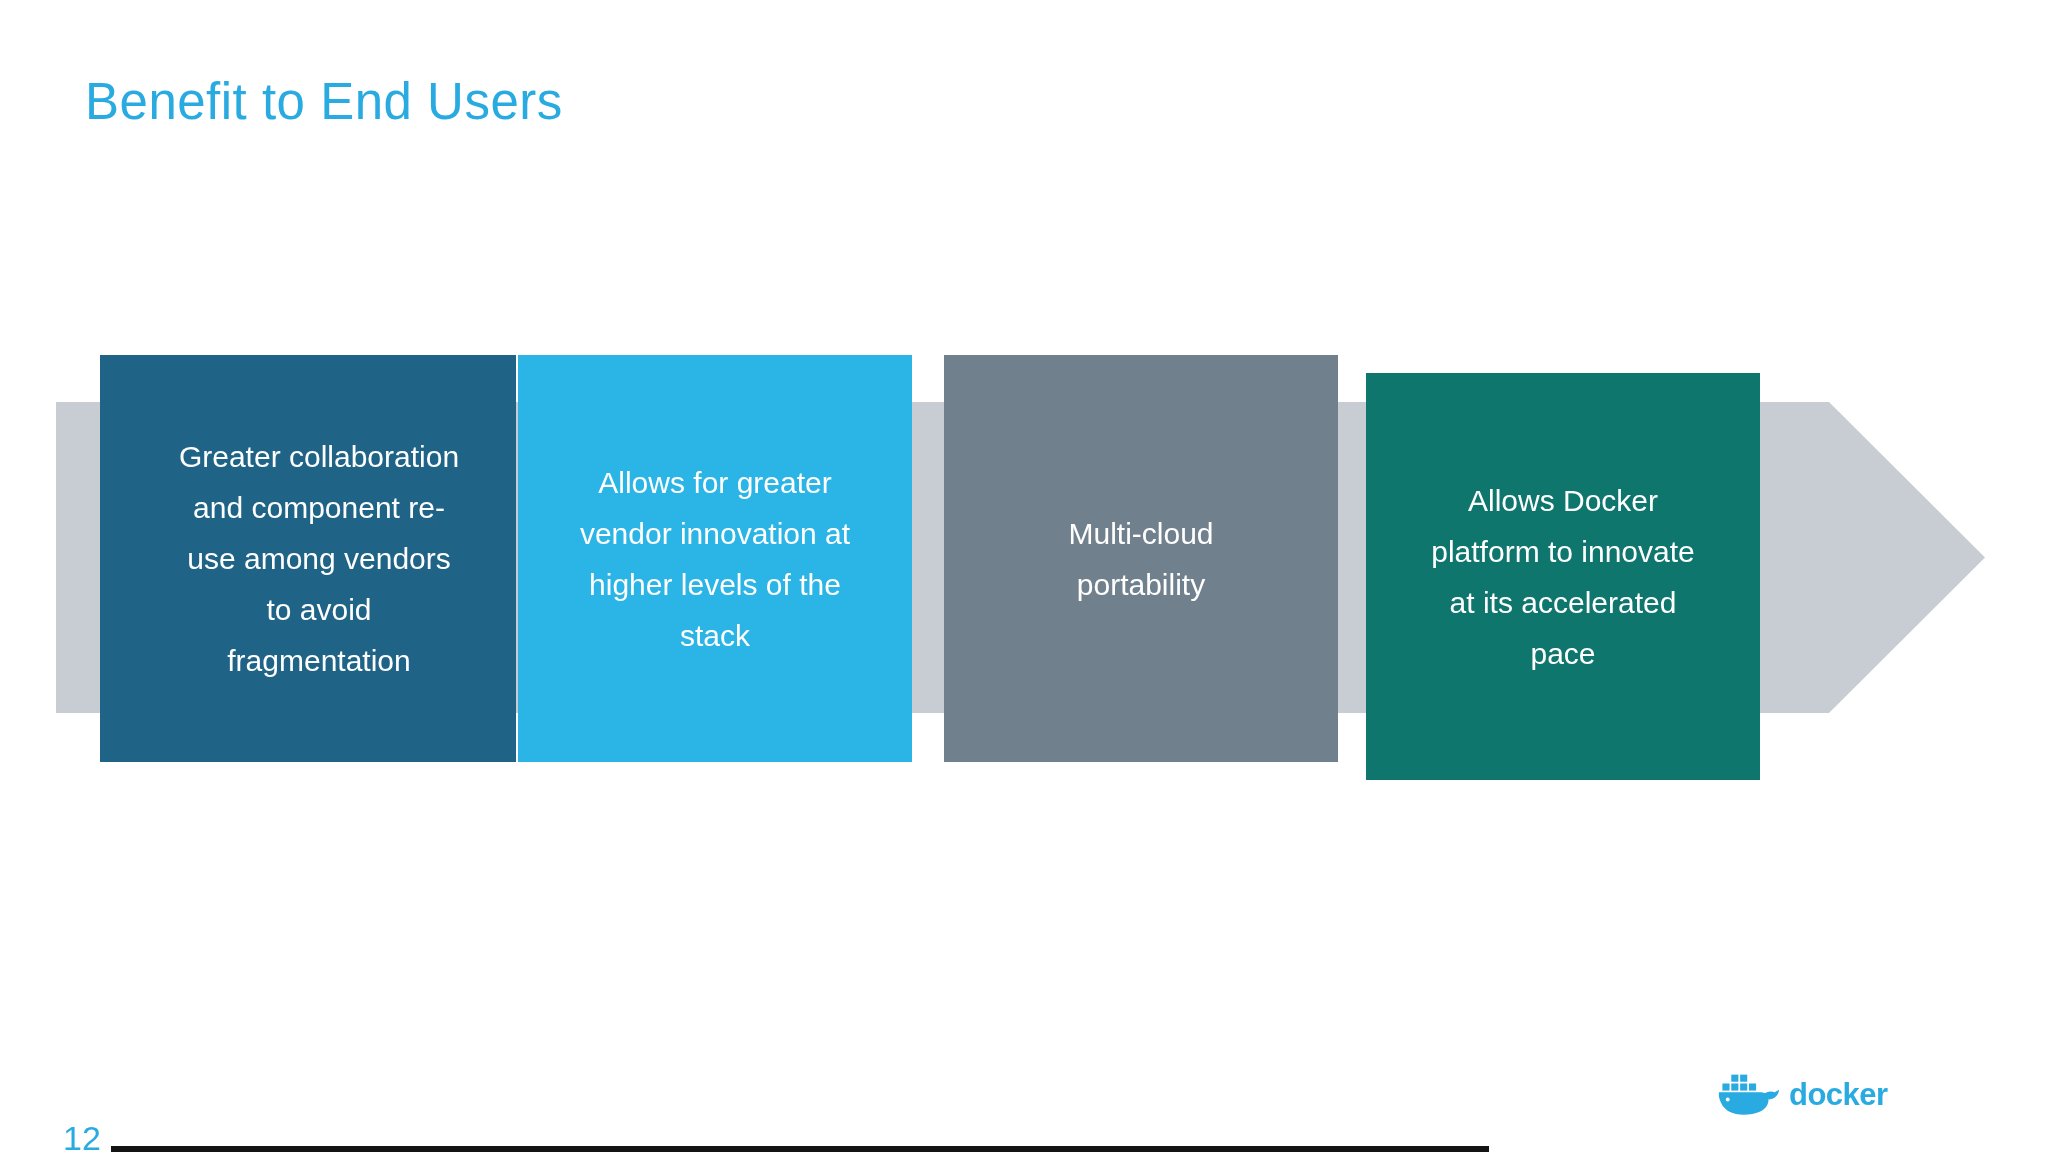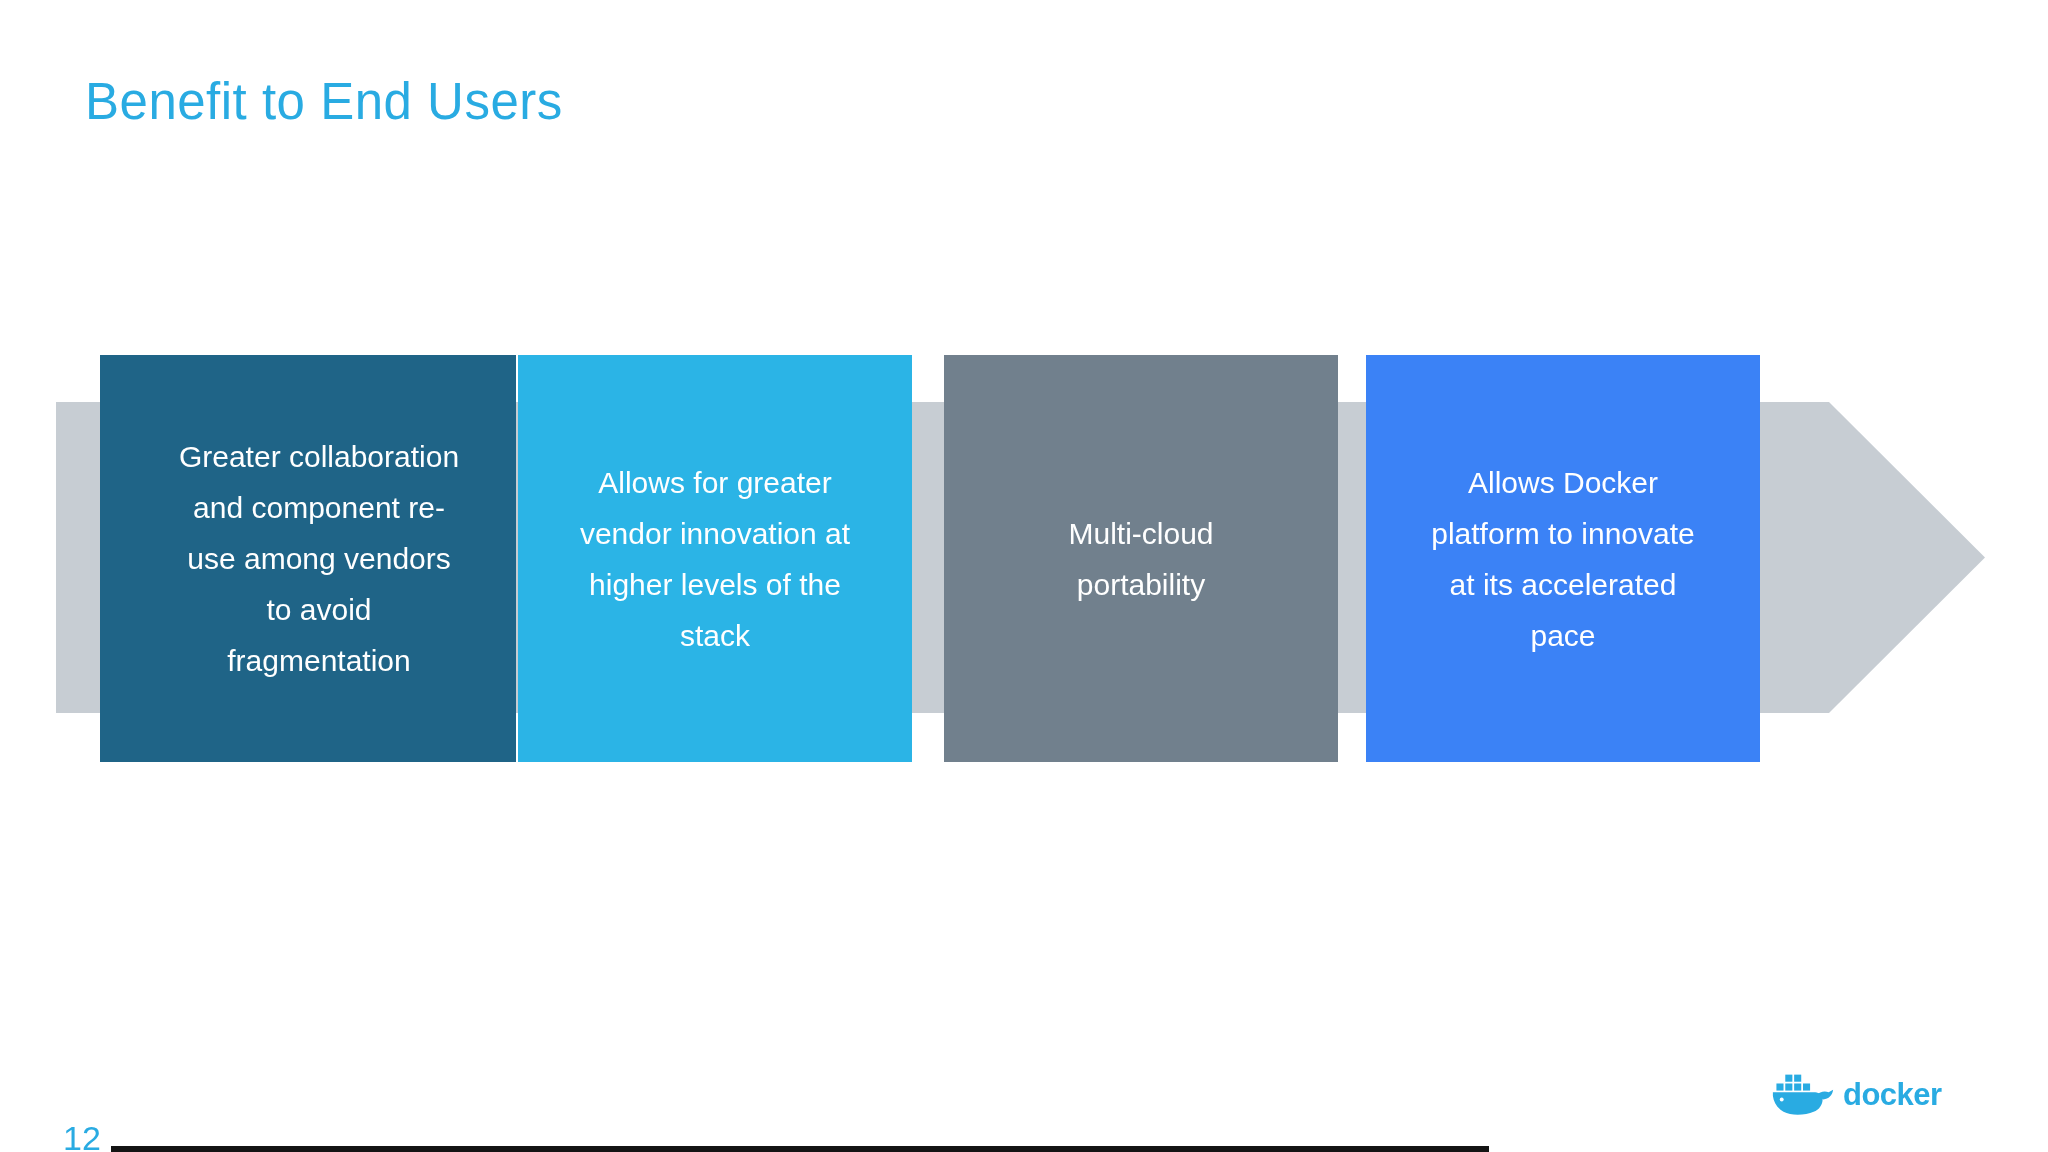--- a/index.html
+++ b/index.html
@@ -51,21 +51,21 @@
   .page-number {
     position: absolute;
     left: 63px;
     top: 1080px;
     font-size: 34px;
     line-height: 36px;
     margin-top: 40px;
   }
   .docker-logo {
     position: absolute;
-    left: 1772px;
+    left: 1718px;
     top: 1072px;
     display: flex;
     align-items: center;
     gap: 9px;
   }
   .docker-logo svg { display: block; }
   .docker-logo-text {
     font-size: 31px;
     font-weight: 700;
     letter-spacing: -0.5px;
@@ -102,21 +102,21 @@
 portability</div>
   </div>
 
   <div class="flow-box box-2" style="background-color: rgb(43, 180, 230);">
     <div class="box-text">Allows for greater
 vendor innovation at
 higher levels of the
 stack</div>
   </div>
 
-  <div class="flow-box box-4" style="background-color: #3b82f6;">
+  <div class="flow-box box-4" style="background-color: #0f766e; margin-top: 18px;">
     <div class="box-text">Allows Docker
 platform to innovate
 at its accelerated
 pace</div>
   </div>
 
   <div class="page-number" style="color: rgb(41, 171, 226);">12</div>
 
   <div class="docker-logo">
     <span>

